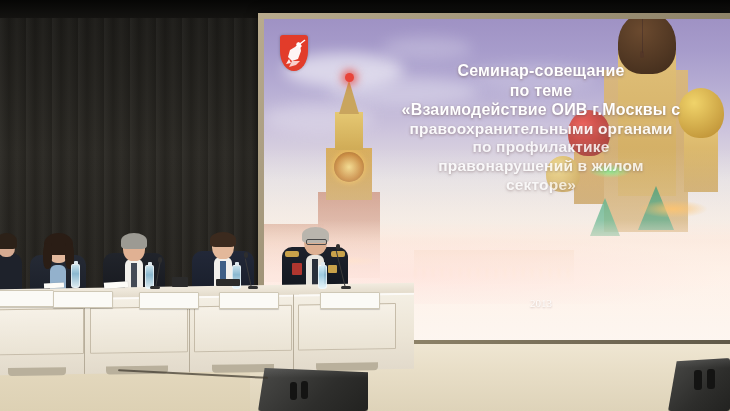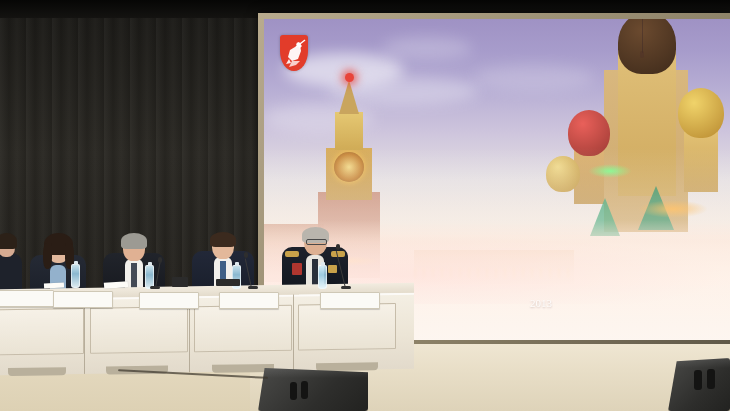--- a/index.html
+++ b/index.html
@@ -308,20 +308,29 @@
       <svg width="28" height="36" viewBox="0 0 28 36" aria-hidden="true">
         <path d="M20 9 L10 15 L8 22 L12 26 L18 24 L21 16 Z" fill="#ffffff" opacity=".95"></path>
         <path d="M18 7 L22 11 L19 14 Z" fill="#ffffff"></path>
         <path d="M9 24 L6 29 L11 28 Z" fill="#ffffff" opacity=".9"></path>
         <path d="M16 12 L25 5" stroke="#ffffff" stroke-width="1.4"></path>
         <path d="M12 26 L9 32 L16 30 L20 26 Z" fill="#ffffff" opacity=".75"></path>
         <circle cx="18.5" cy="9.5" r="2.2" fill="#ffffff"></circle>
       </svg>
     </div>
 
+    <div class="slide-text">
+      <span class="ln big">Семинар-совещание</span>
+      <span class="ln big">по теме</span>
+      <span class="ln big">«Взаимодействие ОИВ г.Москвы с</span>
+      <span class="ln fade1">правоохранительными органами</span>
+      <span class="ln fade2">по профилактике</span>
+      <span class="ln fade2">правонарушений в жилом</span>
+      <span class="ln fade3">секторе»</span>
+    </div>
     <div class="slide-year">2013</div>
   </div>
 
   <div class="cable"></div>
   <div class="cable-tip"></div>
 
   <div class="floor"></div>
   <div class="floor-dark"></div>
 
   <div class="person" style="left:-4px;bottom:118px;width:26px;height:52px;">

